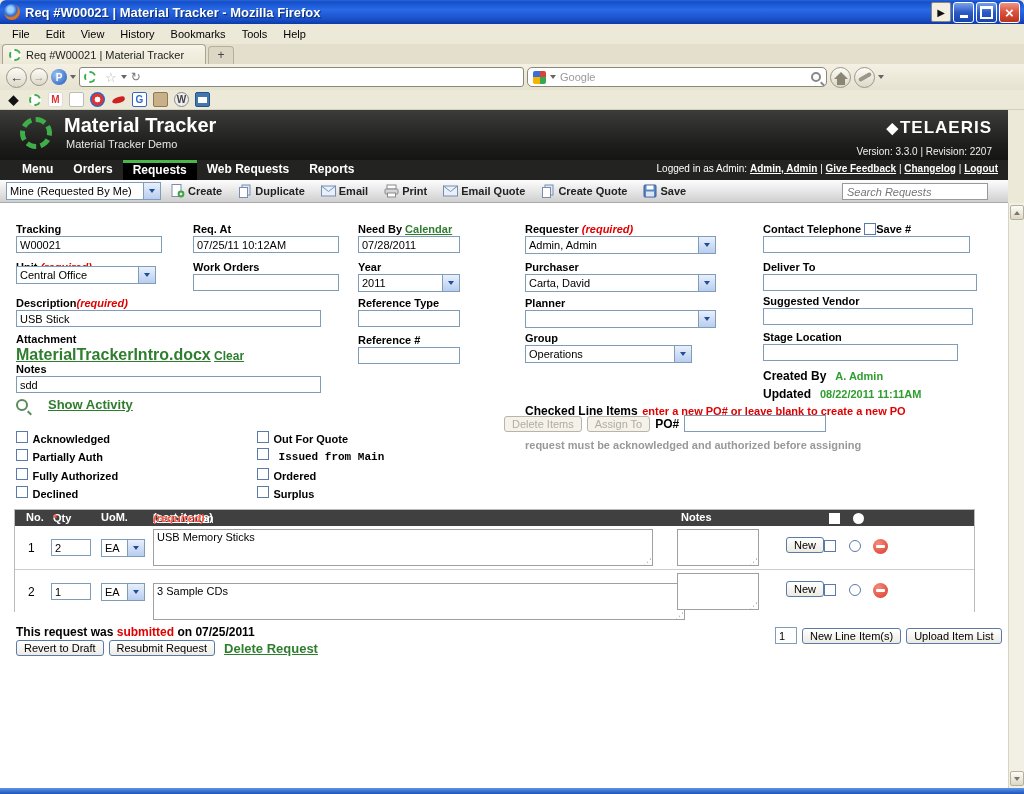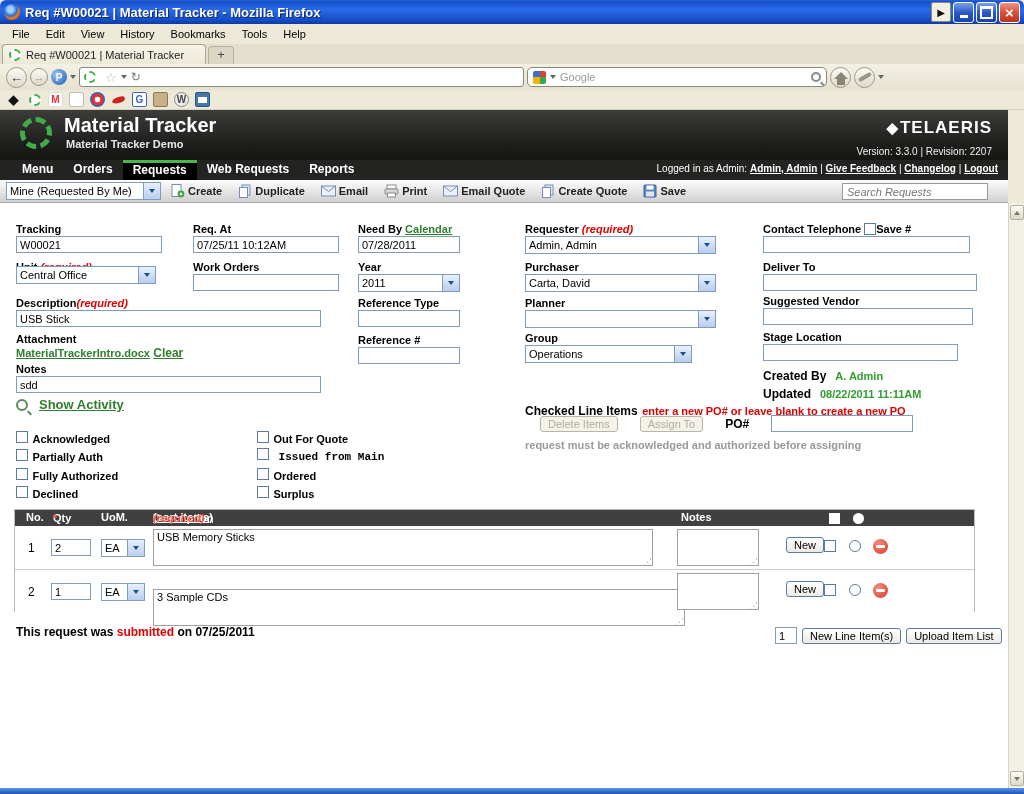--- a/index.html
+++ b/index.html
@@ -66,21 +66,21 @@
   .bookmarks { position:absolute; top:90px; left:0; width:1024px; height:20px; background:#ece9d8;
     border-bottom:1px solid #d4d0be; display:flex; align-items:center; gap:6px; padding-left:6px; }
   .bm { width:15px; height:15px; font-size:10px; font-weight:bold; display:flex; align-items:center; justify-content:center; border-radius:2px; }
 
   
   .app-header { position:absolute; top:110px; left:0; width:1008px; height:50px;
     background:linear-gradient(180deg,#3c3c3a,#1d1d1b 70%,#151513); }
   .right-filler { position:absolute; top:110px; left:1008px; width:16px; height:93px; background:#ece9d8; }
   .app-logo { position:absolute; left:20px; top:7px; width:32px; height:32px; border:5px dashed #3fae49; border-radius:50%; }
   .app-title { position:absolute; left:64px; top:4px; color:#fff; font-size:20px; font-weight:bold; }
-  .app-subtitle { position:absolute; left:66px; top:28px; color:#e8e8e8; font-size:11px; font-weight:bold; }
+  .app-subtitle { position:absolute; left:66px; top:28px; color:#e8e8e8; font-size:11px; font-weight:normal; }
   .brand { position:absolute; right:16px; top:8px; color:#fff; font-size:17px; font-weight:bold; letter-spacing:1px; }
   .brand .dia { font-size:15px; margin-right:1px; }
   .version { position:absolute; right:16px; top:36px; color:#f0f0f0; font-size:10px; }
 
   
   .app-nav { position:absolute; top:160px; left:0; width:1008px; height:20px; background:#232321; display:flex; }
   .nav-item { color:#fff; font-size:12px; font-weight:bold; padding:2px 10px 0; height:20px; }
   .nav-item.active { background:#000; border-top:3px solid #49b749; padding-top:0; }
   .login-line { position:absolute; right:10px; top:3px; color:#fff; font-size:10px; }
   .login-line a { color:#fff; font-weight:bold; text-decoration:underline; }
@@ -366,21 +366,21 @@
   <span class="abs fake-select" style="left:525px;top:107px;width:191px;">
       <span class="fs-txt"></span>
       <span class="fs-btn"></span>
     </span>
 
   <div class="abs lbl" style="left:763px;top:92px;">Suggested Vendor</div>
   <input class="abs input" style="left: 763px; top: 105px; width: 210px;" value="">
 
   <div class="abs lbl" style="left:16px;top:130px;">Attachment</div>
   <div class="abs" style="left:16px;top:143px;font-size:12px;">
-    <a class="green-link" style="font-size:11px;">MaterialTrackerIntro.docx</a>
+    <a class="green-link" style="font-size:16px;">MaterialTrackerIntro.docx</a>
     <a class="green-link" style="font-size:12px;">Clear</a>
   </div>
 
   <div class="abs lbl" style="left:358px;top:131px;">Reference #</div>
   <input class="abs input" style="left: 358px; top: 144px; width: 102px;" value="">
 
   <div class="abs lbl" style="left:525px;top:129px;">Group</div>
   <span class="abs fake-select" style="left:525px;top:142px;width:167px;">
       <span class="fs-txt">Operations</span>
       <span class="fs-btn"></span>
@@ -388,30 +388,30 @@
 
   <div class="abs lbl" style="left:763px;top:128px;">Stage Location</div>
   <input class="abs input" style="left: 763px; top: 141px; width: 195px;" value="">
 
   <div class="abs lbl" style="left:16px;top:160px;">Notes</div>
   <input class="abs input" style="left: 16px; top: 173px; width: 305px;" value="sdd">
 
   <div class="abs" style="left:763px;top:163px;"><span class="lbl" style="font-size:12px;">Created By</span>&nbsp; <span class="green-val">A. Admin</span></div>
   <div class="abs" style="left:763px;top:181px;"><span class="lbl" style="font-size:12px;">Updated</span>&nbsp; <span class="green-val">08/22/2011 11:11AM</span></div>
 
-  <div class="abs" style="left:16px;top:194px;display:flex;align-items:center;gap:11px;text-align:center;">
+  <div class="abs" style="left:16px;top:194px;display:flex;align-items:center;gap:20px;text-align:center;">
     <span class="act-ico"></span>
     <a class="green-link" style="font-size:13px;">Show Activity</a>
   </div>
 
   <div class="abs" style="left:525px;top:198px;">
     <span class="lbl" style="font-size:12px;">Checked Line Items</span>
     <span class="red-note">enter a new PO# or leave blank to create a new PO</span>
   </div>
-  <div class="abs" style="left:540px;top:212px;display:flex;align-items:center;gap:22px;">
+  <div class="abs" style="left:504px;top:212px;display:flex;align-items:center;gap:5px;">
     <button class="btn disabled">Delete Items</button>
     <button class="btn disabled">Assign To</button>
     <span class="lbl" style="font-size:12px;">PO#</span>
     <input class="input" style="width: 142px;" value="">
   </div>
   <div class="abs gray-note" style="left:525px;top:236px;">request must be acknowledged and authorized before assigning</div>
 
   <div class="abs" style="left:16px;top:226px;"><span class="chk"></span> <span class="lbl">Acknowledged</span></div>
   <div class="abs" style="left:16px;top:244px;"><span class="chk"></span> <span class="lbl">Partially Auth</span></div>
   <div class="abs" style="left:16px;top:263px;"><span class="chk"></span> <span class="lbl">Fully Authorized</span></div>
@@ -451,34 +451,39 @@
       <span class="abs del-icon" style="left:858px;top:13px;"></span>
     </div>
 
     <div class="it-row" style="top:59px;">
       <span class="abs" style="left:13px;top:15px;font-size:12px;">2</span>
       <input class="abs input" style="left: 36px; top: 13px; width: 40px;" value="1">
       <span class="abs fake-select" style="left:86px;top:13px;width:44px;">
           <span class="fs-txt">EA</span>
           <span class="fs-btn"></span>
         </span>
-      <div class="abs ta" style="left:138px;top:19px;width:532px;height:37px;">3 Sample CDs</div>
+      <div class="abs ta" style="left:138px;top:13px;width:532px;height:37px;">3 Sample CDs</div>
       <div class="abs ta" style="left:662px;top:3px;width:82px;height:37px;"></div>
       <button class="abs btn" style="left:771px;top:11px;">New</button>
       <span class="abs chk" style="left:809px;top:14px;"></span>
       <span class="abs radio" style="left:834px;top:14px;"></span>
       <span class="abs del-icon" style="left:858px;top:13px;"></span>
     </div>
   </div>
 
   <div class="abs" style="left:16px;top:422px;font-size:12px;font-weight:bold;">
     <span>This request was</span>
     <span style="color:#e00000;margin-top:28px;">submitted</span>
     <span>on 07/25/2011</span>
   </div>
+  <div class="abs" style="left:16px;top:437px;display:flex;gap:5px;align-items:center;">
+    <button class="btn">Revert to Draft</button>
+    <button class="btn">Resubmit Request</button>
+    <a class="green-link" style="font-size:13px;margin-left:4px;">Delete Request</a>
+  </div>
   <div class="abs" style="left:775px;top:424px;display:flex;gap:5px;align-items:center;">
     <input class="input" style="width: 22px;" value="1">
     <button class="btn">New Line Item(s)</button>
     <button class="btn">Upload Item List</button>
   </div>
 </div>
 
 <div class="scrollbar">
   <span class="sb-btn sb-up">
       <span class="tri-up"></span>

